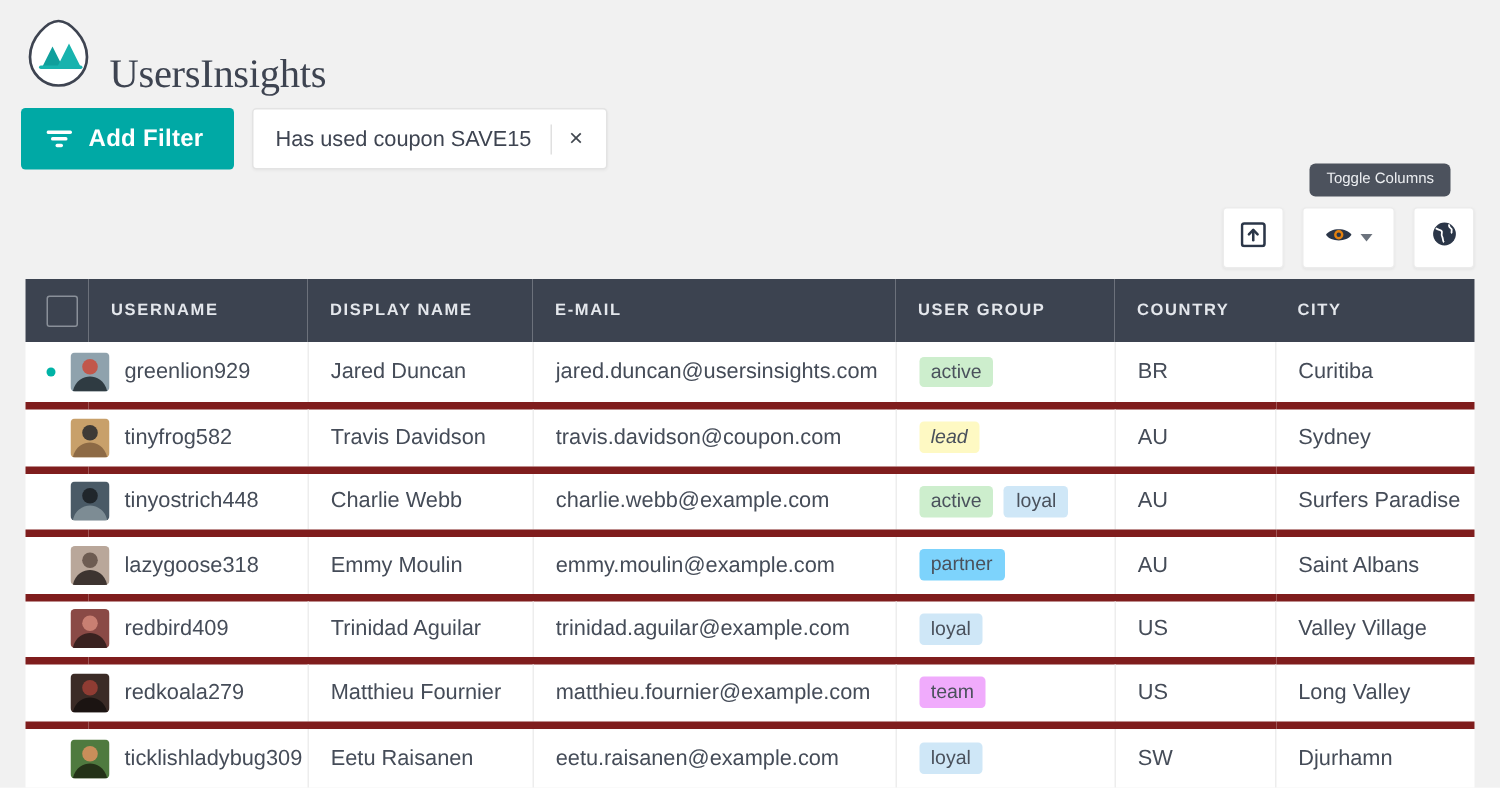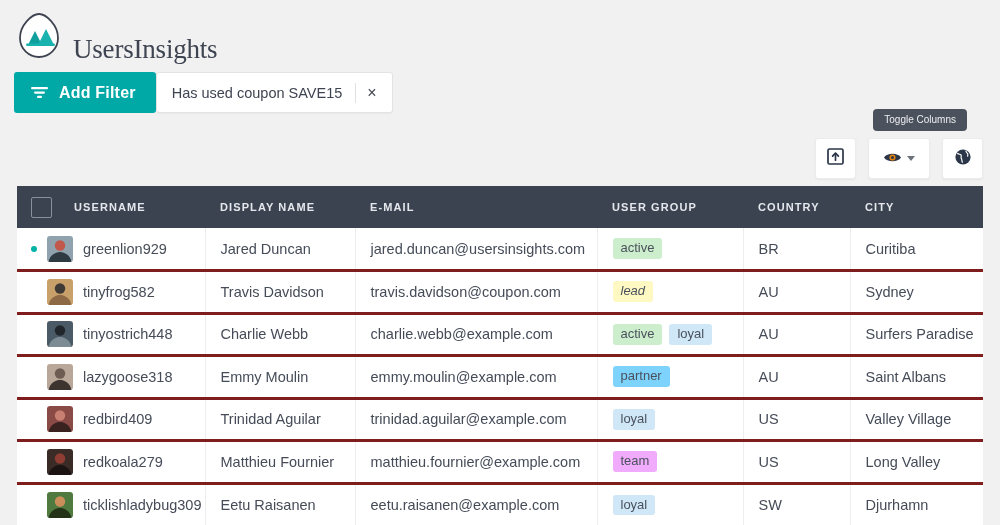--- a/index.html
+++ b/index.html
@@ -15,21 +15,21 @@
   .logo-row { position: absolute; left: 14px; top: 6px; display: flex; align-items: center; gap: 9px; }
   .logo-mark { width: 50px; height: 50px; display: block; }
   .logo-text {
     font-family: "Liberation Serif", serif;
     font-size: 27px; color: #3e4451; letter-spacing: -0.2px;
     white-space: nowrap;
     margin-top: 28px;
   }
 
   
-  .filter-bar { position: absolute; left: 14px; top: 72px; display: flex; align-items: stretch; }
+  .filter-bar { position: absolute; left: 14px; top: 72px; display: flex; align-items: stretch; gap: 12px; }
   .add-filter-btn {
     background: #00a9a5; color: #fff; border: none; border-radius: 3px;
     height: 41px; padding: 0 20px 0 17px;
     display: flex; align-items: center; gap: 11px;
     font-size: 16px; font-weight: bold; letter-spacing: .2px;
     cursor: pointer; font-family: "Liberation Sans", sans-serif;
   }
   .funnel-icon { display: block; }
   .filter-chip {
     background: #fff; border: 1px solid #e3e3e3; border-radius: 3px;
@@ -73,21 +73,21 @@
     font-size: 11px; font-weight: bold; letter-spacing: 1.1px;
     text-align: left; height: 42px; padding: 0 0 0 15px;
     vertical-align: middle;
   }
   thead th.cb-col { padding-left: 14px; width: 42px; }
   .hdr-checkbox {
     width: 21px; height: 21px; border: 1px solid #8a9099; border-radius: 2px;
     background: #3c4350; display: block; cursor: pointer;
   }
   tbody td {
-    border-bottom: 3px solid #7f1d1d; border-right: 1px solid #ededed;
+    border-bottom: 5px solid #7f1d1d; border-right: 1px solid #ededed;
     height: 42.5px; padding: 0 0 0 15px; font-size: 14.5px; color: #454c58;
     vertical-align: middle; white-space: nowrap; overflow: hidden;
   }
   tbody td:last-child { border-right: none; }
   tbody tr:last-child td { border-bottom: none; }
   .user-cell { padding-left: 14px !important; }
   .user-inner { display: flex; align-items: center; gap: 10px; }
   .dot { width: 6px; height: 6px; border-radius: 50%; background: #00b3a6; flex: 0 0 6px; }
   .dot.blank { background: transparent; }
   .avatar { width: 26px; height: 26px; border-radius: 3px; flex: 0 0 26px; display: block; }

